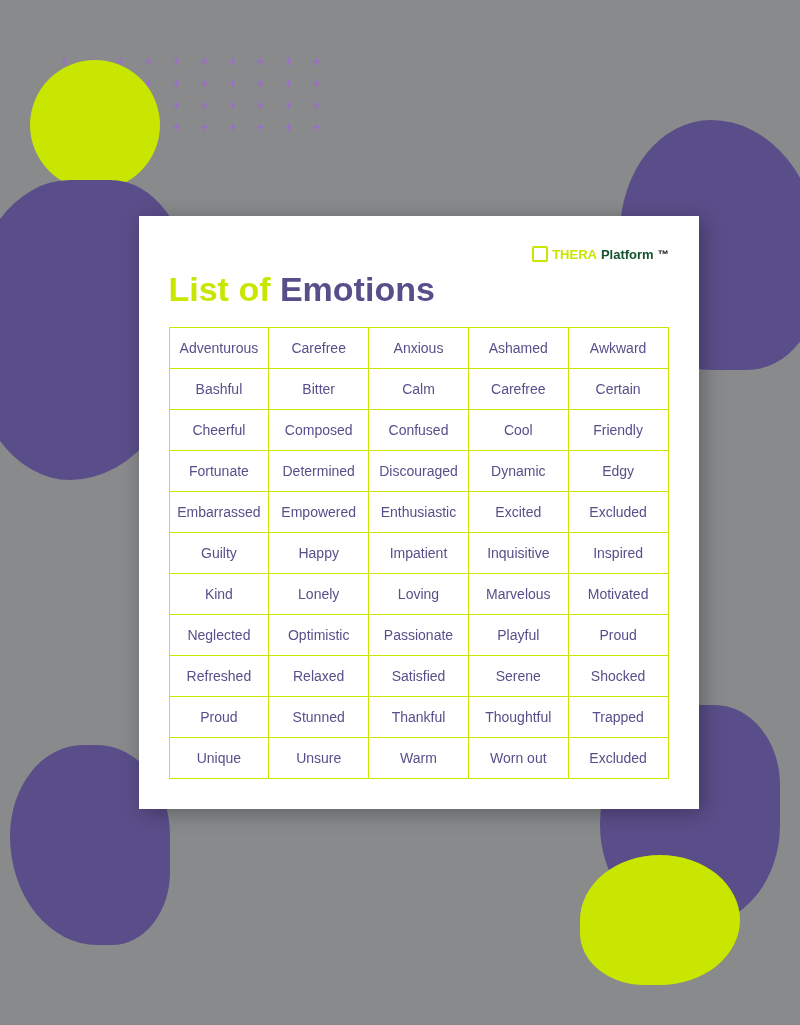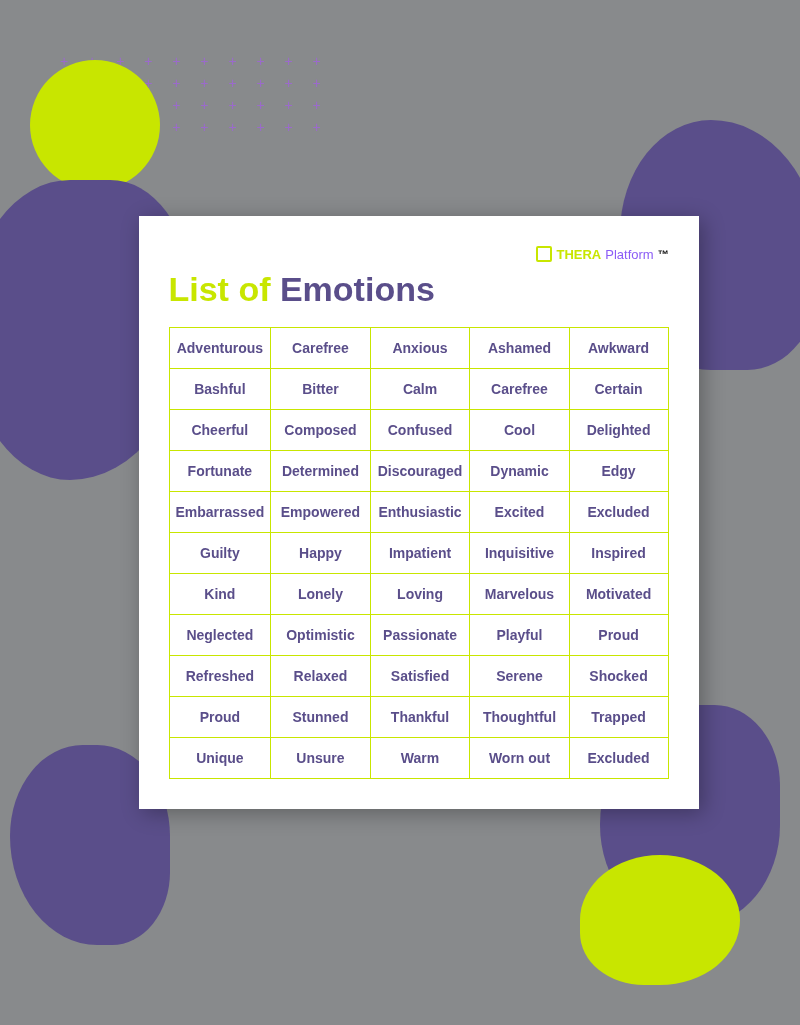--- a/index.html
+++ b/index.html
@@ -127,22 +127,22 @@
       border: 2px solid #c8e600;
       border-radius: 2px;
     }
 
     .logo-thera {
       color: #c8e600;
       font-weight: bold;
     }
 
     .logo-platform {
-      color: #8b5cf6;
-      font-weight: normal;
+      color: #14532d;
+      font-weight: bold;
     }
 
     .title {
       font-size: 34px;
       margin-bottom: 18px;
     }
 
     .title-of {
       color: #c8e600;
       font-weight: bold;
@@ -157,21 +157,21 @@
       width: 100%;
       border-collapse: collapse;
       border: 1.5px solid #c8e600;
     }
 
     .emotions-table td {
       border: 1.5px solid #c8e600;
       text-align: center;
       padding: 12px 6px;
       font-size: 14px;
-      font-weight: bold;
+      font-weight: normal;
       color: #5a4e8a;
       width: 20%;
     }
   </style>
 </head>
 <body>
 
 <div class="bg-wrapper">
 
   <div class="plus-grid">
@@ -218,21 +218,21 @@
           <td>Bitter</td>
           <td>Calm</td>
           <td>Carefree</td>
           <td>Certain</td>
         </tr>
         <tr>
           <td>Cheerful</td>
           <td>Composed</td>
           <td>Confused</td>
           <td>Cool</td>
-          <td>Delighted</td>
+          <td>Friendly</td>
         </tr>
         <tr>
           <td>Fortunate</td>
           <td>Determined</td>
           <td>Discouraged</td>
           <td>Dynamic</td>
           <td>Edgy</td>
         </tr>
         <tr>
           <td>Embarrassed</td>

